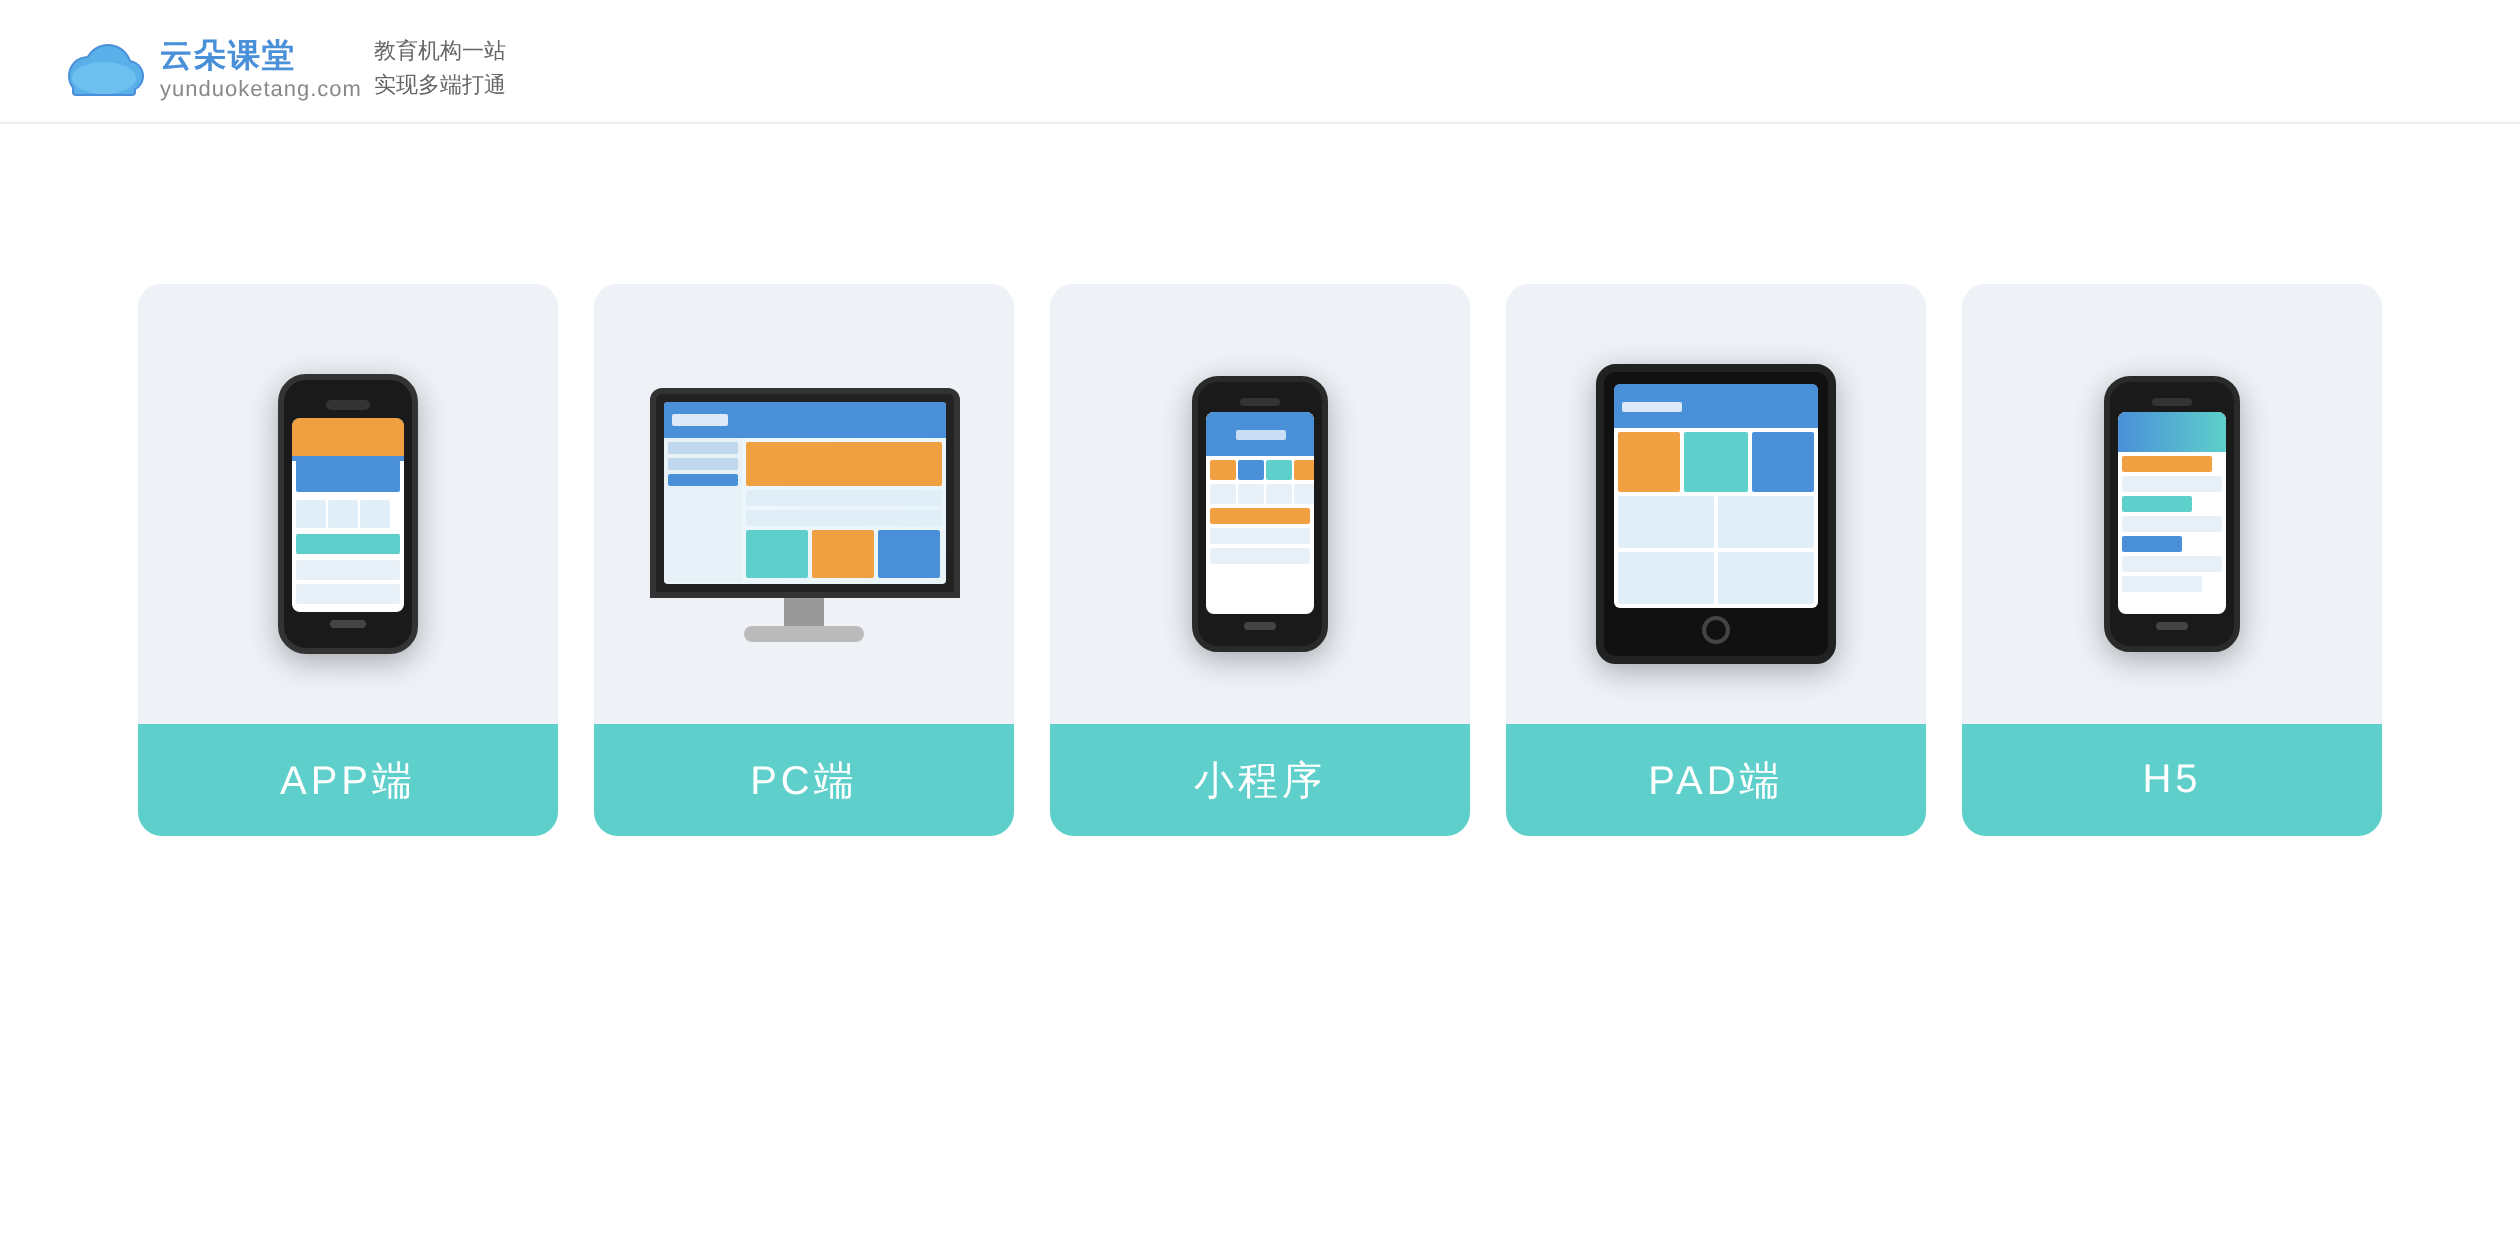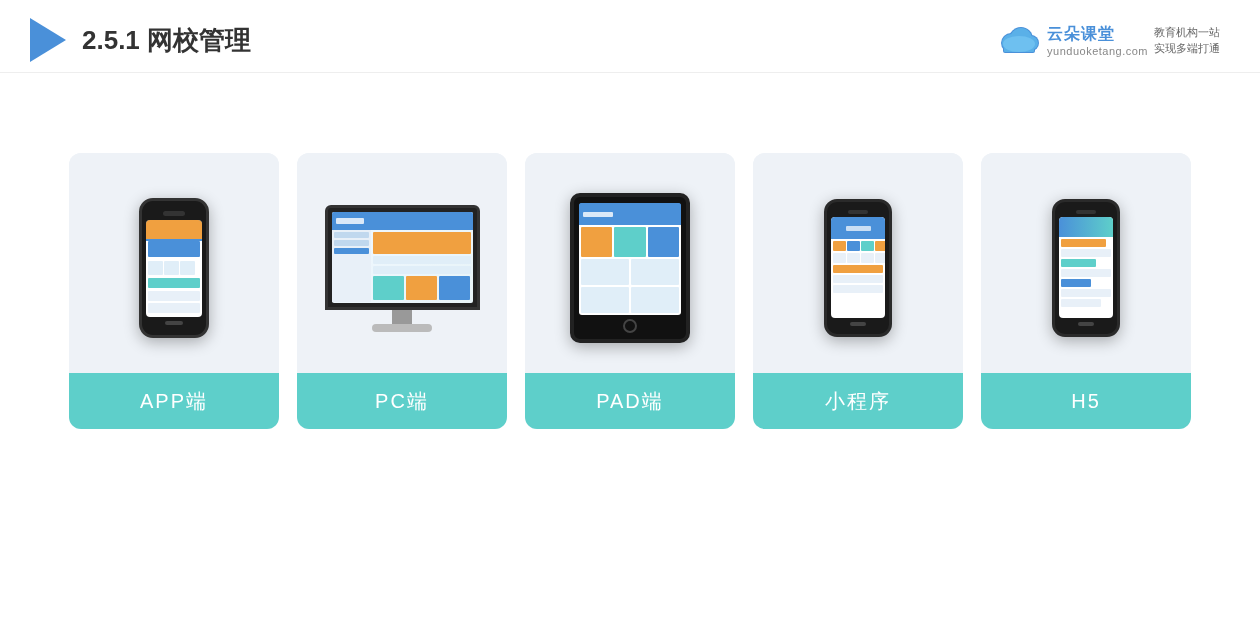--- a/index.html
+++ b/index.html
@@ -300,26 +300,20 @@
       border-radius: 1px;
       margin-bottom: 2px;
     }
     .h5-row.light { background: #e8f0f8; }
     .h5-row.blue { background: #4a90d9; width: 60%; }
   </style>
 </head>
 <body>
 
 <div class="header">
-  <div class="header-left">
-    <div class="logo-triangle"></div>
-    <h1 class="page-title">
-      <span>2.5.1</span>&nbsp;<span style="font-weight:700;">网校管理</span>
-    </h1>
-  </div>
   <div class="brand-logo">
     <div class="brand-logo-top">
 
       <svg width="44" height="30" viewBox="0 0 44 30">
         <circle cx="14" cy="18" r="10" fill="#4a90d9"></circle>
         <circle cx="24" cy="14" r="12" fill="#4a90d9"></circle>
         <circle cx="34" cy="18" r="8" fill="#4a90d9"></circle>
         <rect x="6" y="18" width="32" height="10" fill="#4a90d9" rx="2"></rect>
 
         <circle cx="14" cy="18" r="9" fill="#5ab0e8"></circle>
@@ -397,49 +391,20 @@
         </div>
         <div class="monitor-neck"></div>
         <div class="monitor-stand"></div>
       </div>
     </div>
     <div class="device-card-label">PC端</div>
   </div>
 
   <div class="device-card">
     <div class="device-card-image">
-      <div class="tablet-mockup" style="box-shadow: 0 4px 15px rgba(0,0,0,0.3);">
-        <div class="tablet-screen">
-          <div style="height:20%; background:#4a90d9; display:flex; align-items:center; padding:0 4px;">
-            <div style="width:30px; height:5px; background:#fff; border-radius:1px; opacity:0.8;"></div>
-          </div>
-          <div style="height:80%; padding:2px; display:flex; flex-direction:column; gap:2px;">
-            <div style="display:flex; gap:2px; height:30px;">
-              <div style="flex:1; background:#f0a040; border-radius:1px;"></div>
-              <div style="flex:1; background:#5ecfca; border-radius:1px;"></div>
-              <div style="flex:1; background:#4a90d9; border-radius:1px;"></div>
-            </div>
-            <div style="display:flex; gap:2px; flex:1;">
-              <div style="flex:1; background:#e0eef8; border-radius:1px;"></div>
-              <div style="flex:1; background:#e0eef8; border-radius:1px;"></div>
-            </div>
-            <div style="display:flex; gap:2px; flex:1;">
-              <div style="flex:1; background:#e0eef8; border-radius:1px;"></div>
-              <div style="flex:1; background:#e0eef8; border-radius:1px;"></div>
-            </div>
-          </div>
-        </div>
-        <div class="tablet-home"></div>
-      </div>
-    </div>
-    <div class="device-card-label">PAD端</div>
-  </div>
-
-  <div class="device-card">
-    <div class="device-card-image">
       <div class="miniapp-phone">
         <div style="width:20px; height:4px; background:#333; border-radius:2px; margin-bottom:3px;"></div>
         <div class="miniapp-screen">
           <div class="miniapp-screen-top">
             <div style="width:25px; height:5px; background:rgba(255,255,255,0.7); border-radius:1px;"></div>
           </div>
           <div class="miniapp-screen-body">
             <div style="display:flex; gap:1px; margin-bottom:1px;">
               <div class="mini-item"></div>
               <div class="mini-item blue"></div>
@@ -454,20 +419,49 @@
             </div>
             <div style="width:100%; height:8px; background:#f0a040; border-radius:1px; margin-bottom:1px;"></div>
             <div style="width:100%; height:8px; background:#e8f0f8; border-radius:1px; margin-bottom:1px;"></div>
             <div style="width:100%; height:8px; background:#e8f0f8; border-radius:1px;"></div>
           </div>
         </div>
         <div style="width:16px; height:4px; background:#444; border-radius:2px; margin-top:4px;"></div>
       </div>
     </div>
     <div class="device-card-label">小程序</div>
+  </div>
+
+  <div class="device-card">
+    <div class="device-card-image">
+      <div class="tablet-mockup" style="box-shadow: 0 4px 15px rgba(0,0,0,0.3);">
+        <div class="tablet-screen">
+          <div style="height:20%; background:#4a90d9; display:flex; align-items:center; padding:0 4px;">
+            <div style="width:30px; height:5px; background:#fff; border-radius:1px; opacity:0.8;"></div>
+          </div>
+          <div style="height:80%; padding:2px; display:flex; flex-direction:column; gap:2px;">
+            <div style="display:flex; gap:2px; height:30px;">
+              <div style="flex:1; background:#f0a040; border-radius:1px;"></div>
+              <div style="flex:1; background:#5ecfca; border-radius:1px;"></div>
+              <div style="flex:1; background:#4a90d9; border-radius:1px;"></div>
+            </div>
+            <div style="display:flex; gap:2px; flex:1;">
+              <div style="flex:1; background:#e0eef8; border-radius:1px;"></div>
+              <div style="flex:1; background:#e0eef8; border-radius:1px;"></div>
+            </div>
+            <div style="display:flex; gap:2px; flex:1;">
+              <div style="flex:1; background:#e0eef8; border-radius:1px;"></div>
+              <div style="flex:1; background:#e0eef8; border-radius:1px;"></div>
+            </div>
+          </div>
+        </div>
+        <div class="tablet-home"></div>
+      </div>
+    </div>
+    <div class="device-card-label">PAD端</div>
   </div>
 
   <div class="device-card">
     <div class="device-card-image">
       <div class="h5-phone">
         <div class="h5-notch"></div>
         <div class="h5-screen">
           <div class="h5-screen-top"></div>
           <div class="h5-screen-body">
             <div class="h5-row" style="width:90%;"></div>

